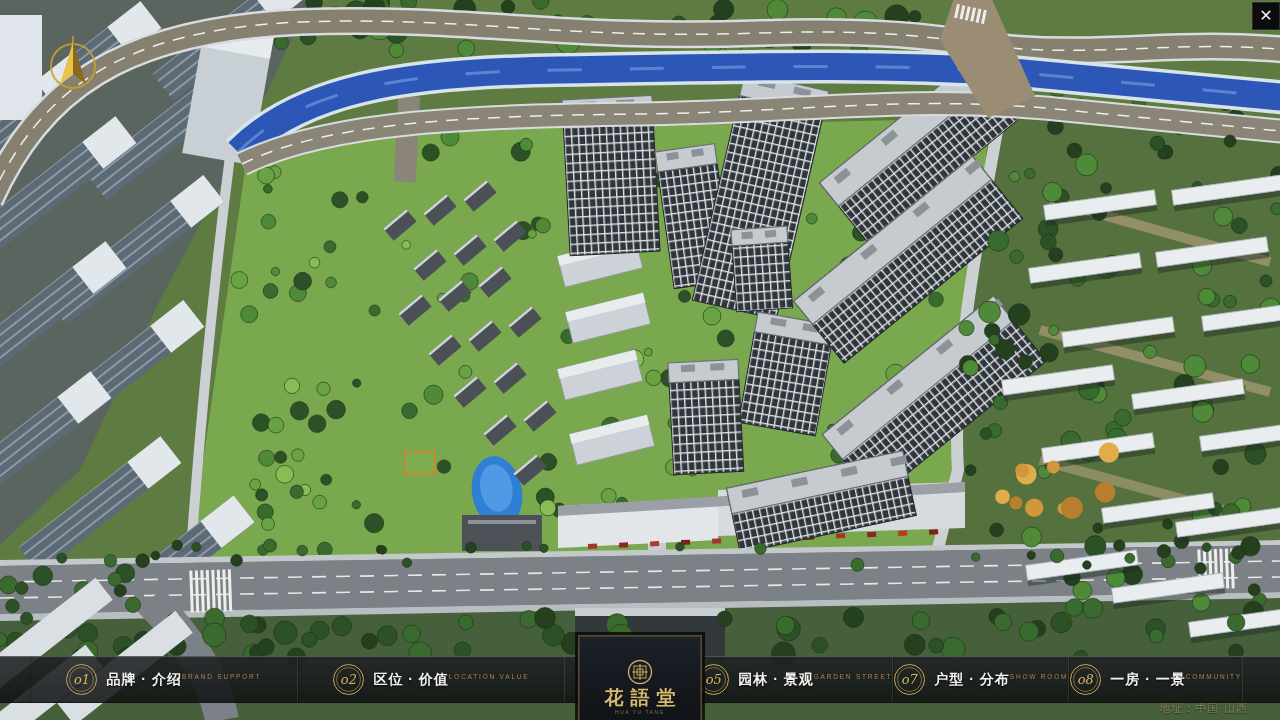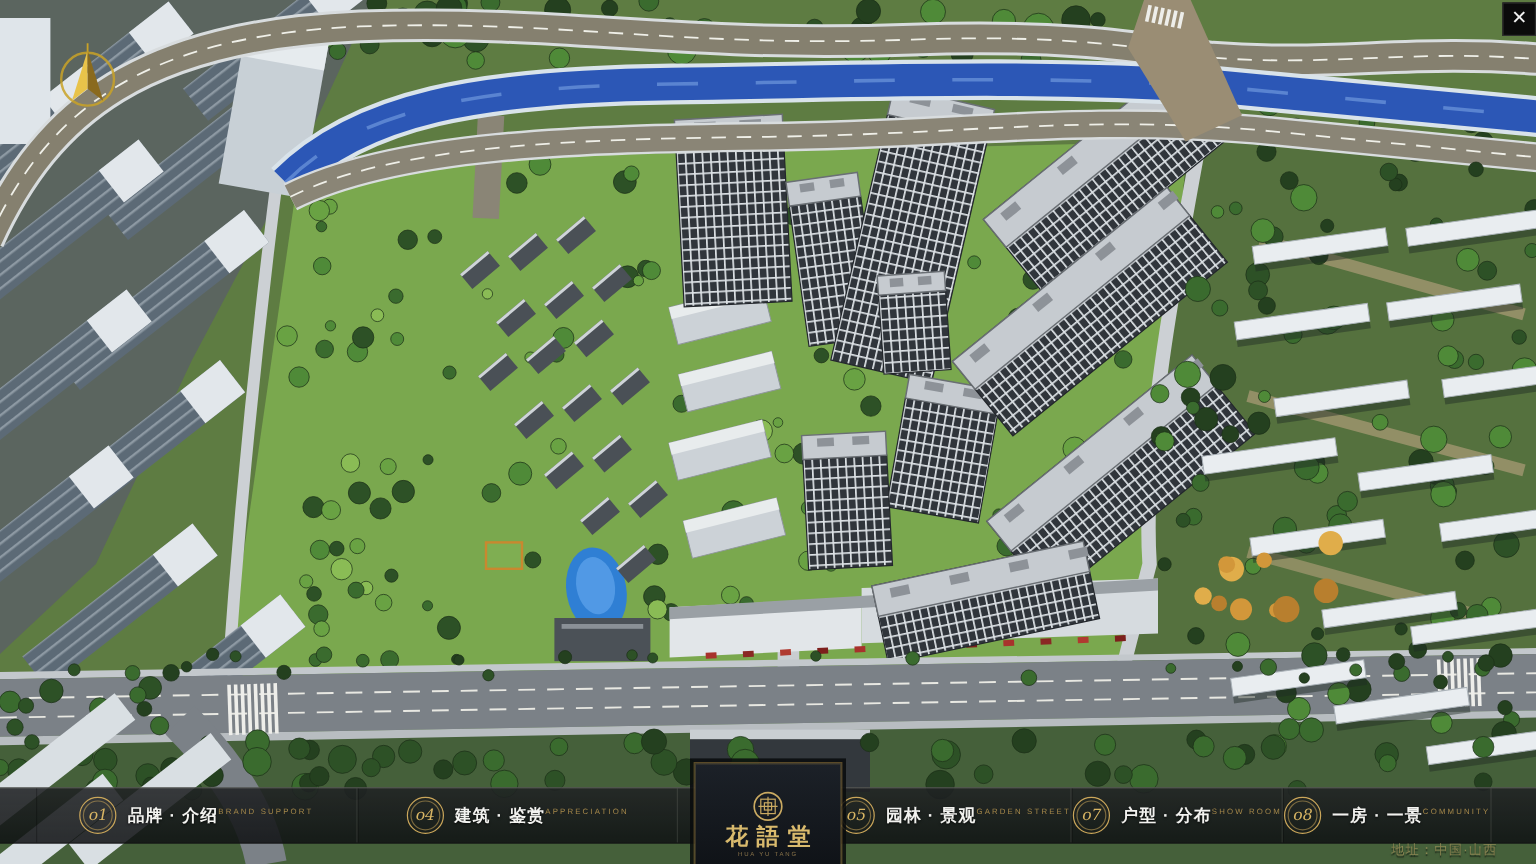--- a/index.html
+++ b/index.html
@@ -856,25 +856,25 @@
         <div class="badge">
             <span>o1</span>
           </div>
         <div class="nav-text">
           <div class="nav-label">品牌 · 介绍</div>
           <div class="nav-caption">BRAND SUPPORT</div>
         </div>
       </div>
       <div class="nav-item">
         <div class="badge">
-            <span>o4</span>
+            <span>o2</span>
           </div>
         <div class="nav-text">
-          <div class="nav-label">建筑 · 鉴赏</div>
-          <div class="nav-caption">APPRECIATION</div>
+          <div class="nav-label">区位 · 价值</div>
+          <div class="nav-caption">LOCATION VALUE</div>
         </div>
       </div>
     </div>
     <div class="nav-group right">
       <div class="nav-item">
         <div class="badge">
             <span>o5</span>
           </div>
         <div class="nav-text">
           <div class="nav-label">园林 · 景观</div>

